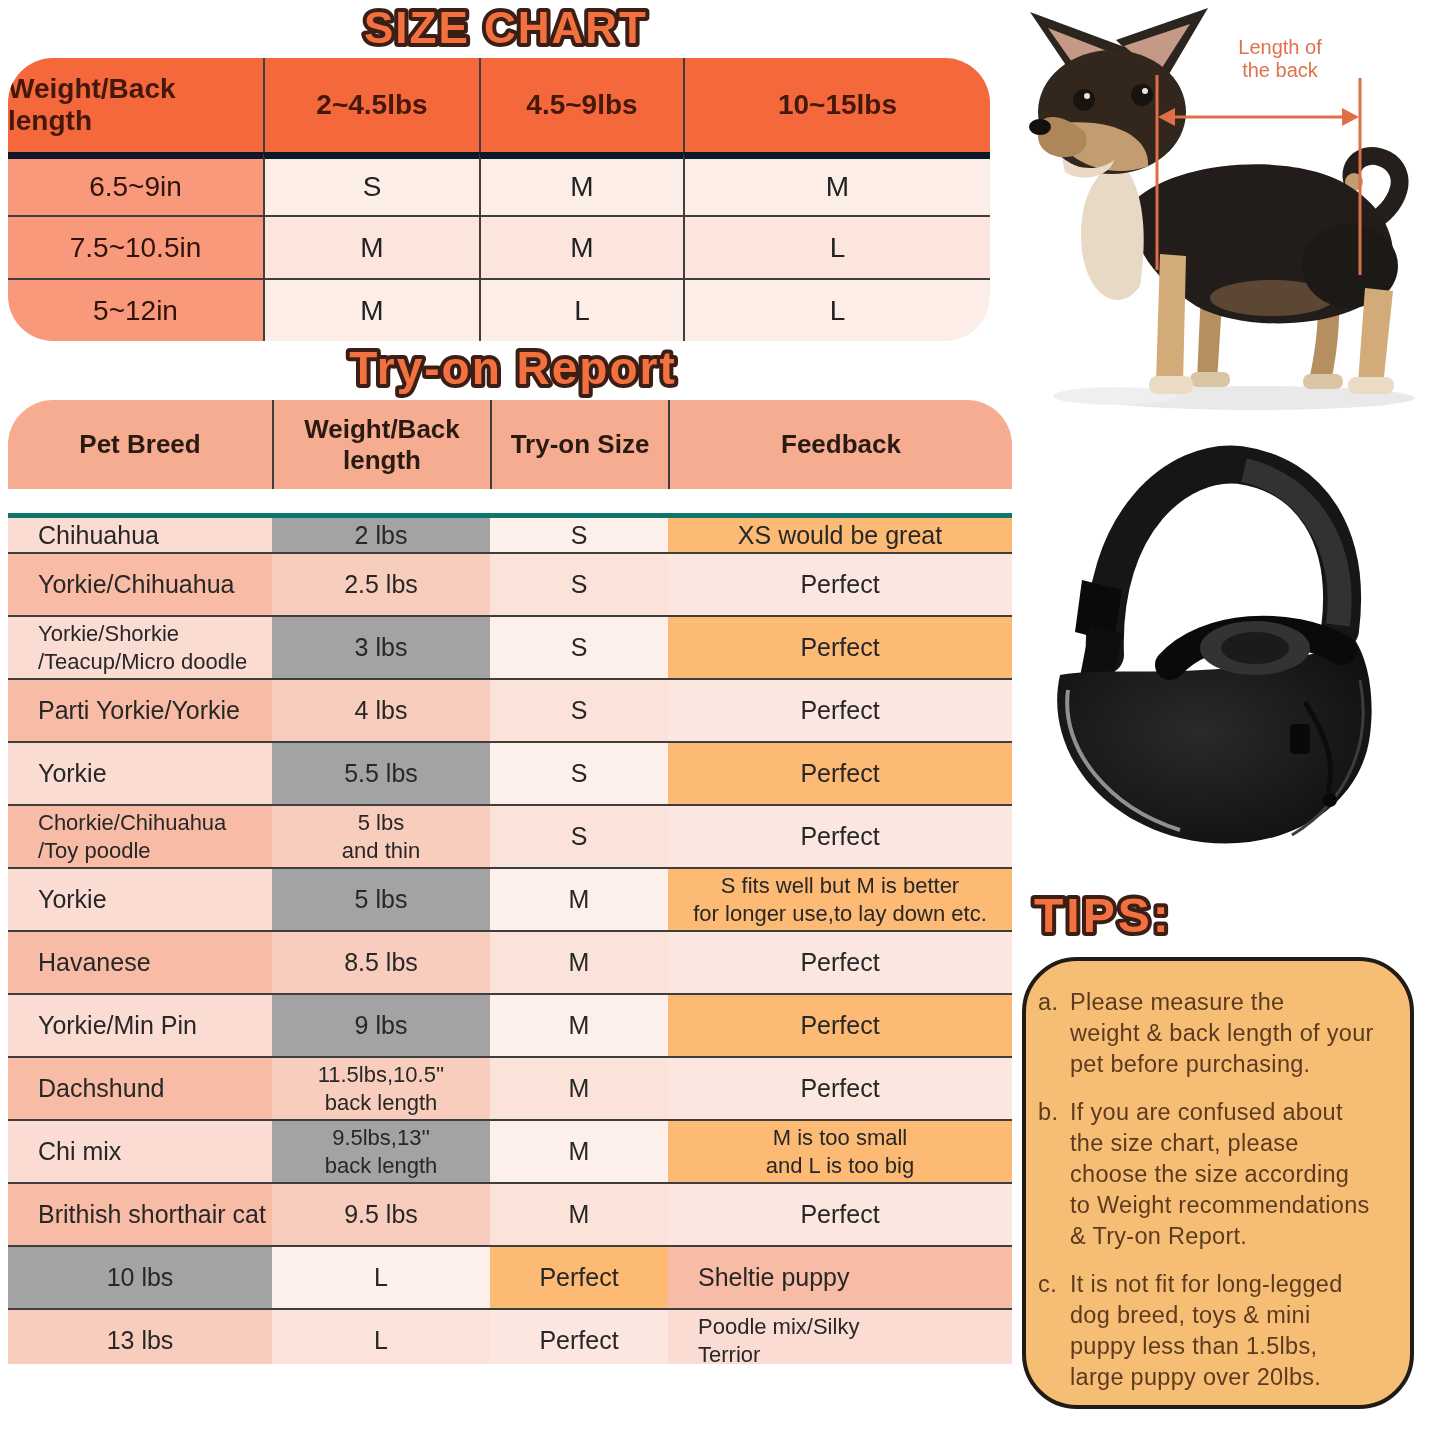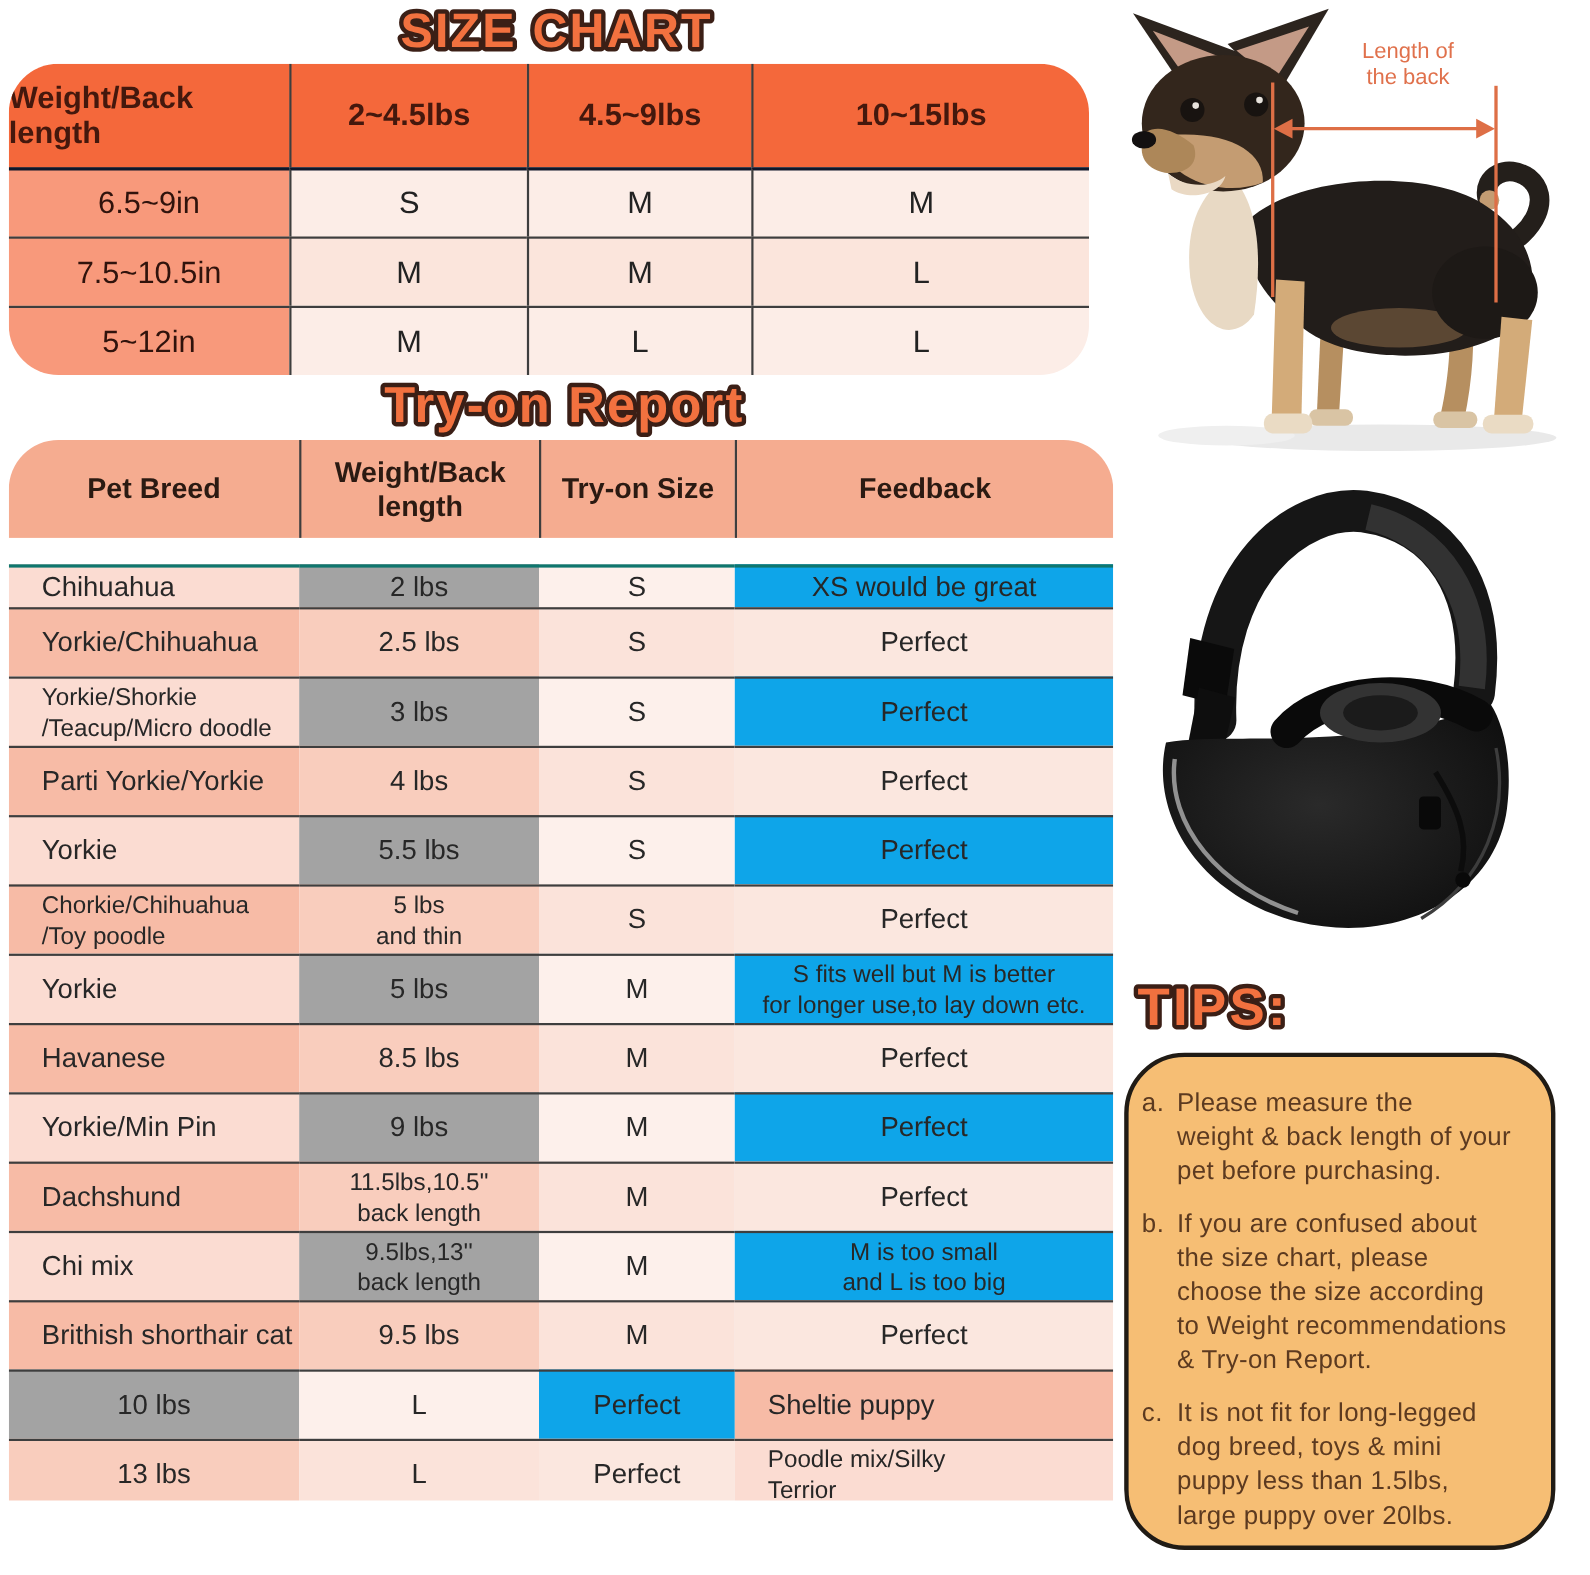--- a/index.html
+++ b/index.html
@@ -16,36 +16,36 @@
       grid-template-rows:94px 63px 63px 63px;
       border-radius:45px;overflow:hidden;}
   .sc>div{display:flex;align-items:center;justify-content:center;box-sizing:border-box;}
   .sc .h{background:#F4683B;font-weight:bold;font-size:28px;color:#44180D;}
   .sc .lab{background:#F8997B;font-size:28px;color:#30130C;}
   .sc .d{font-size:28px;color:#222;}
   .sc .rA{background:#FCEDE7;}
   .sc .rB{background:#FBE5DC;}
   .sc .bl{border-left:2px solid #3E3E3E;}
   .sc .bt{border-top:2px solid #3E3E3E;}
-  .sc .bh{border-top:3px solid #0f172a;}
+  .sc .bh{border-top:7px solid #0f172a;}
 
   
   .to{position:absolute;left:8px;top:400px;width:1004px;height:964px;display:grid;
       grid-template-columns:264px 218px 178px 344px;
       grid-template-rows:89px repeat(15,63px);
       border-radius:45px 45px 0 0;overflow:hidden;}
   .to>div{display:flex;align-items:center;justify-content:center;box-sizing:border-box;
           font-size:25px;color:#272727;text-align:center;white-space:pre-line;}
   .to .h{background:#F5AC90;font-weight:bold;font-size:26px;color:#2B1A12;}
   .to .h.bl{border-left:2px solid #3E3E3E;}
   .to .bt{border-top:2px solid #3E3E3E;}
-  .to .bh{border-top:3px solid #0f766e;margin-top:24px;}
+  .to .bh{border-top:5px solid #0f766e;margin-top:24px;}
   .to .breed{justify-content:flex-start;text-align:left;padding-left:30px;}
   .to .sm{font-size:22px;line-height:1.25;}
-  .ro.c0{background:#FBDCD2;} .ro.c1{background:#a3a3a3;} .ro.c2{background:#FDF0EB;} .ro.c3{background:#0ea5e9;}
+  .ro.c0{background:#FBDCD2;} .ro.c1{background:#a3a3a3;} .ro.c2{background:#FDF0EB;} .ro.c3{background:#fdba74;}
   .re.c0{background:#F7BBA6;} .re.c1{background:#F9CDBD;} .re.c2{background:#FBE3DA;} .re.c3{background:#FBE7DF;}
 
   
   .art{position:absolute;}
   #back-length-label{position:absolute;left:1200px;top:36px;width:160px;
       font-size:20px;line-height:1.15;color:#E0714C;text-align:center;white-space:pre-line;}
 
   
   .tipsbox{position:absolute;left:1022px;top:957px;width:392px;height:452px;
       background:#F6BE74;border:4px solid #201B15;border-radius:55px;box-sizing:border-box;

